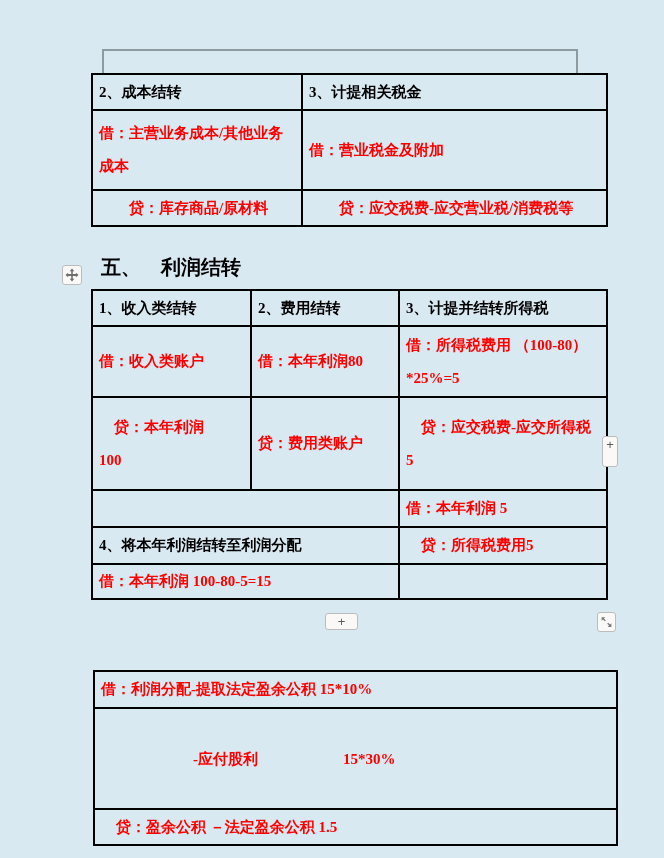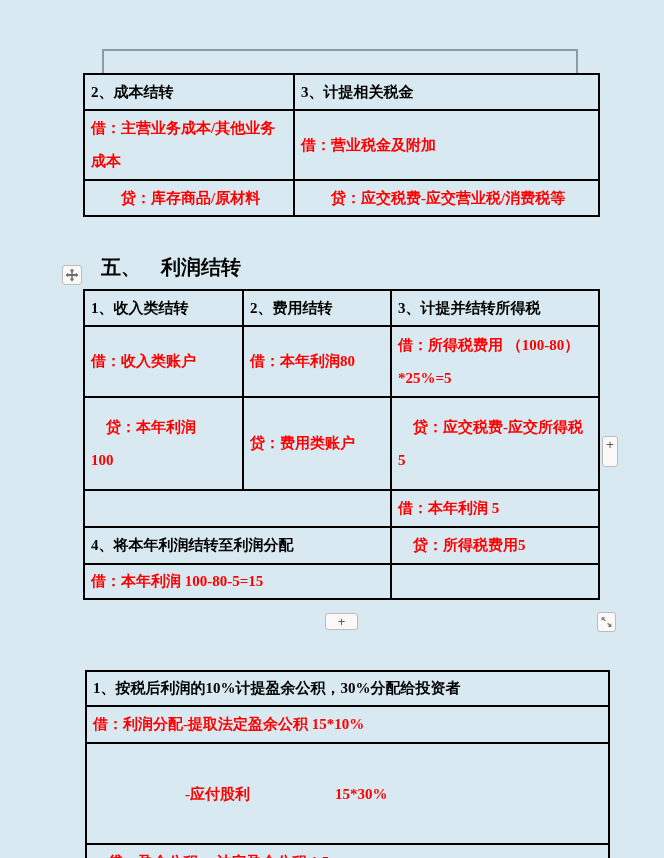--- a/index.html
+++ b/index.html
@@ -13,20 +13,21 @@
   
   .gray-box{
     position:absolute;left:102px;top:49px;width:472px;height:24px;
     border:2px solid #8d9ba1;border-bottom:none;
   }
   
   table.tbl{
     position:absolute;
     border-collapse:collapse;
     table-layout:fixed;
+    margin-left:8px;
   }
   table.tbl td{
     border:2px solid #000;
     padding:0 6px;
     vertical-align:middle;
     font-weight:bold;
     font-size:15px;
     line-height:33px;
     white-space:pre-line;
     overflow:hidden;
@@ -71,21 +72,21 @@
   <table class="tbl" style="left:83px;top:73px;width:515px;">
     <colgroup>
         <col style="width:210px">
         <col style="width:305px">
       </colgroup>
     <tbody>
         <tr style="height:36px;">
       <td class="k">2、成本结转</td>
       <td class="k">3、计提相关税金</td>
     </tr>
-    <tr style="height:70px;padding-left:32px;">
+    <tr style="height:80px;padding-left:32px;">
       <td class="r">借：主营业务成本/其他业务
 成本</td>
       <td class="r">借：营业税金及附加</td>
     </tr>
     <tr style="height:36px;">
       <td class="r">　　贷：库存商品/原材料</td>
       <td class="r">　　贷：应交税费-应交营业税/消费税等</td>
     </tr>
   </tbody>
     </table>
@@ -156,23 +157,20 @@
       </svg>
     </span>
   </div>
 
 
   <table class="tbl" style="left:85px;top:670px;width:523px;">
     <colgroup>
         <col style="width:523px">
       </colgroup>
     <tbody>
-        <tr style="height:35px;">
-      <td class="k">1、按税后利润的10%计提盈余公积，30%分配给投资者</td>
-    </tr>
     <tr style="height:37px;">
       <td class="r">借：利润分配-提取法定盈余公积 15*10%</td>
     </tr>
     <tr style="height:36px;">
       <td class="r rel">
         <span class="pos" style="left:98px;">-应付股利</span>
         <span class="pos" style="left:248px;">15*30%</span>
       </td>
     </tr>
     <tr style="height:36px;">

